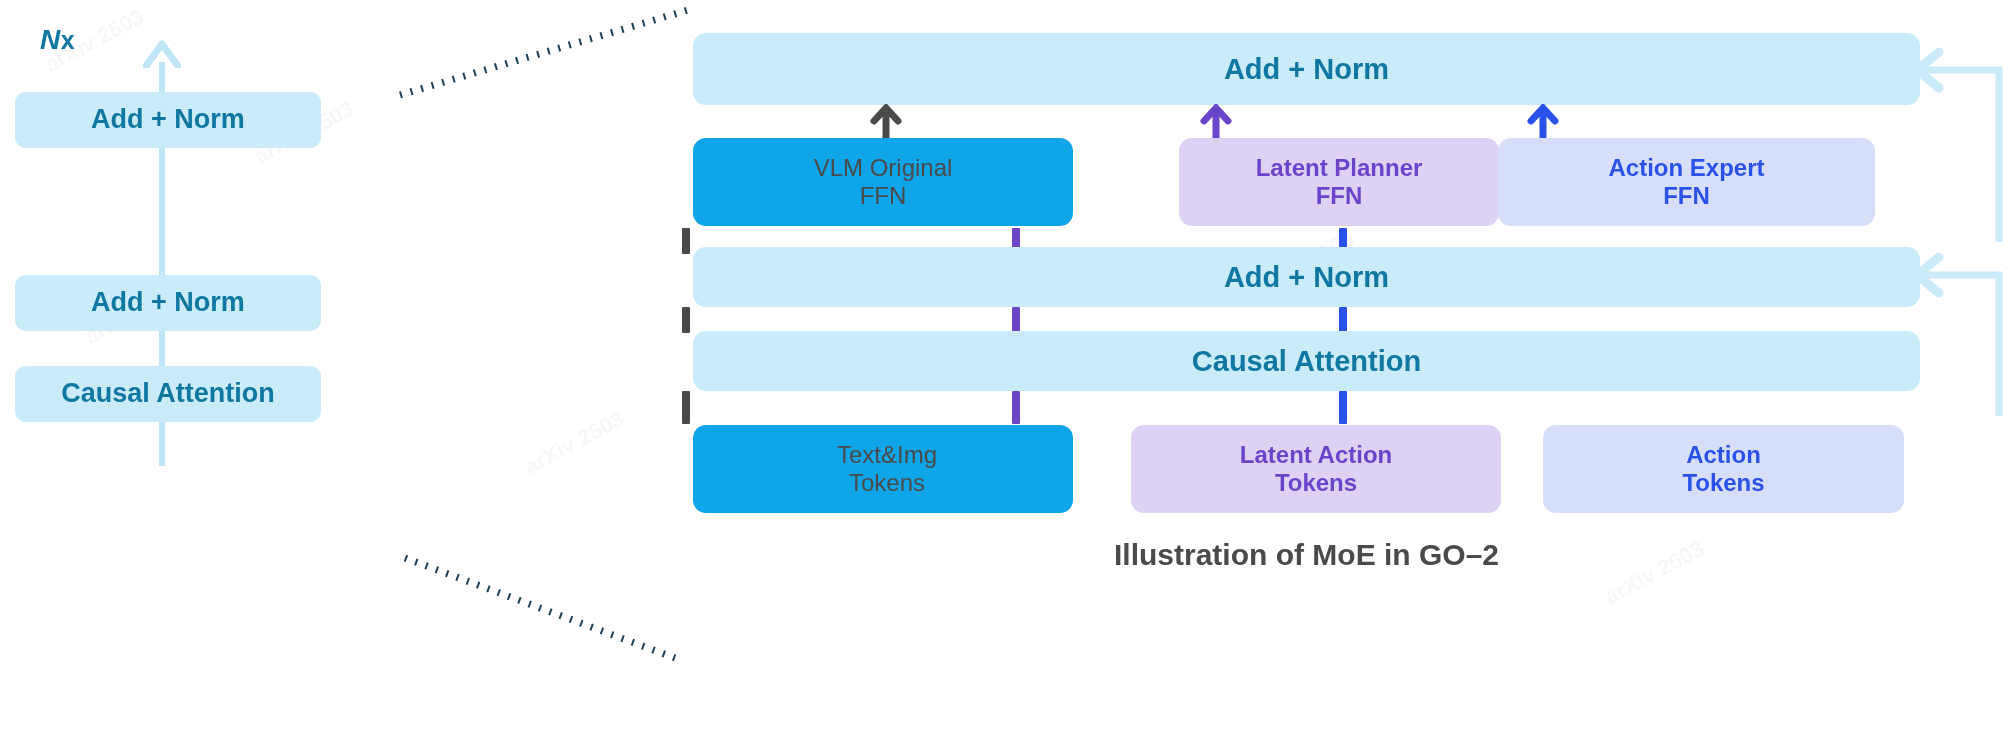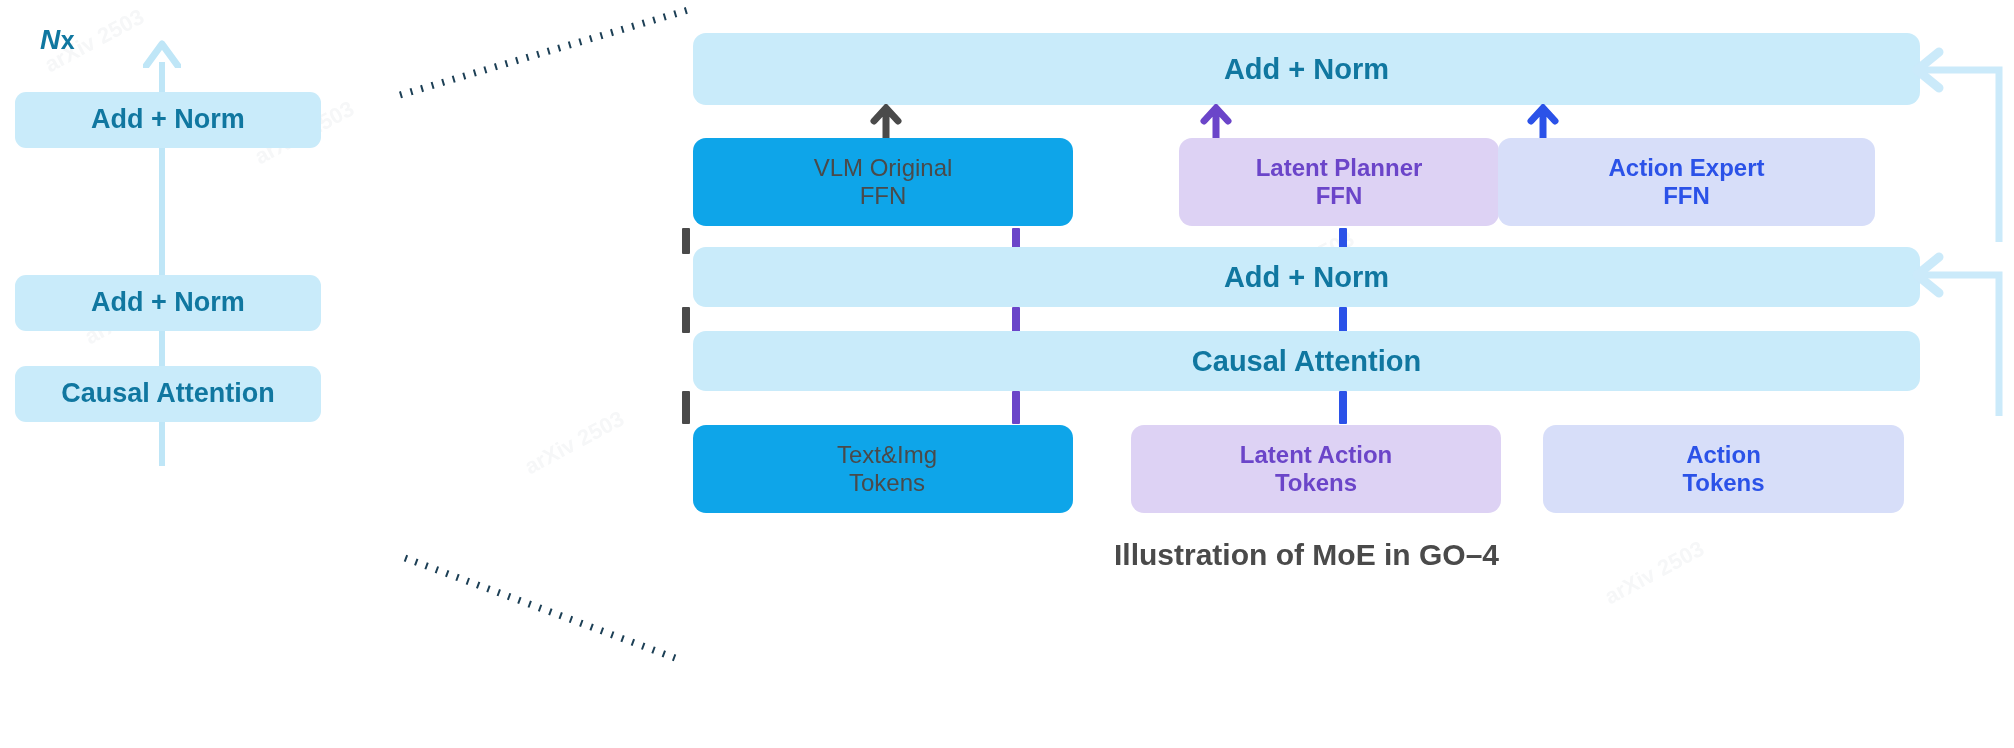--- a/index.html
+++ b/index.html
@@ -254,15 +254,15 @@
   <svg class="skip-svg" style="left:1895px; top:40px; width:119px; height:210px;" viewBox="0 0 119 210">
     <path d="M104 202 L104 30 L26 30" fill="none" stroke="#cbeafa" stroke-width="7" stroke-linejoin="miter"></path>
     <path d="M44 12 L22 30 L44 48" fill="none" stroke="#cbeafa" stroke-width="9" stroke-linecap="round" stroke-linejoin="round"></path>
   </svg>
 
   <svg class="skip-svg" style="left:1895px; top:248px; width:119px; height:180px;" viewBox="0 0 119 180">
     <path d="M104 168 L104 27 L26 27" fill="none" stroke="#cbeafa" stroke-width="7" stroke-linejoin="miter"></path>
     <path d="M44 9 L22 27 L44 45" fill="none" stroke="#cbeafa" stroke-width="9" stroke-linecap="round" stroke-linejoin="round"></path>
   </svg>
 
-  <div class="caption">Illustration of MoE in GO–4</div>
+  <div class="caption">Illustration of MoE in GO–2</div>
 
 </div>
 
 </body></html>

